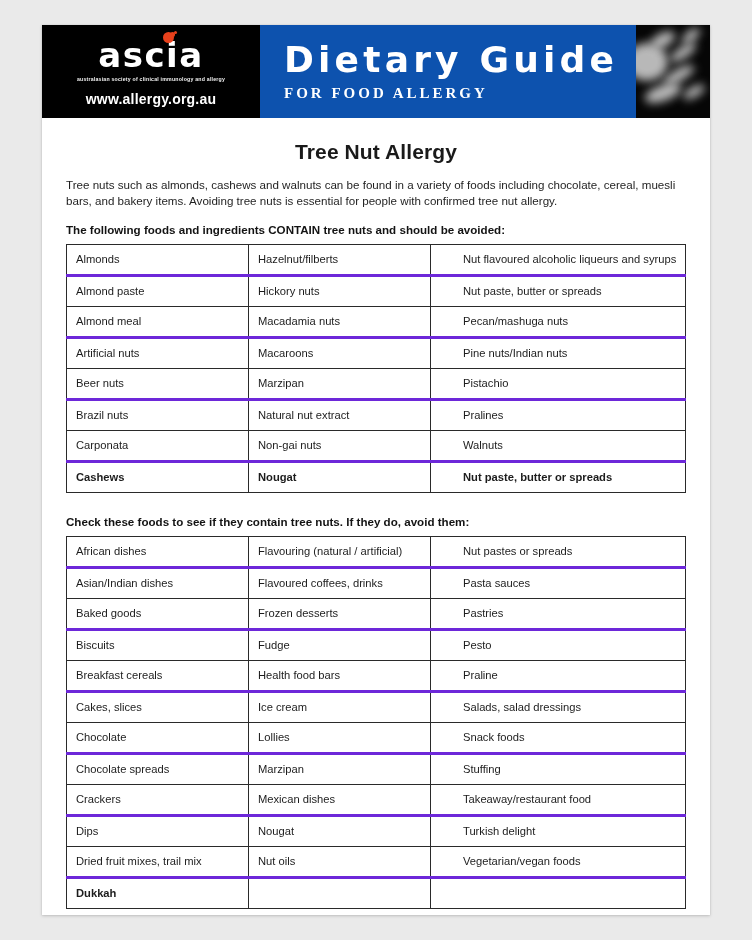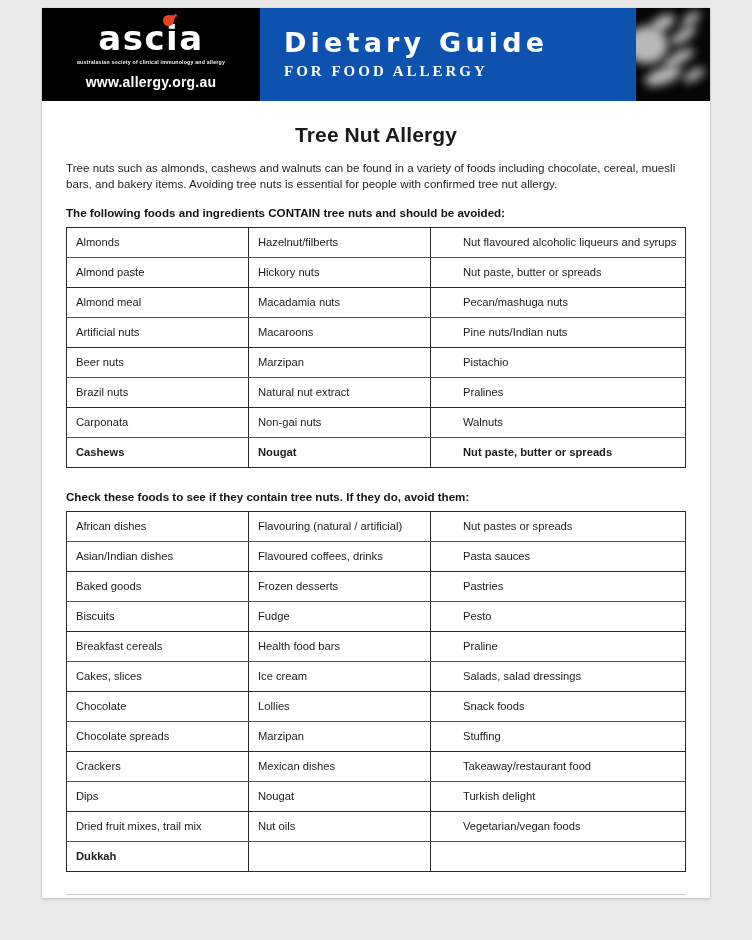--- a/index.html
+++ b/index.html
@@ -10,21 +10,21 @@
     width: 752px;
     height: 940px;
     background: #eaeaea;
     font-family: "Liberation Sans", sans-serif;
     -webkit-font-smoothing: antialiased;
   }
 
   .page-card {
     position: absolute;
     left: 42px;
-    top: 8px;
+    top: 25px;
     width: 668px;
     height: 890px;
     background: #ffffff;
     box-shadow: 0 1px 3px rgba(0,0,0,0.18), 0 0 0 0.5px rgba(0,0,0,0.04);
     overflow: hidden;
   }
 
   
   .banner {
     display: flex;
@@ -80,21 +80,21 @@
   .banner-title {
     background: #0d52ae;
     flex: 1 1 auto;
     display: flex;
     flex-direction: column;
     justify-content: center;
     padding-left: 24px;
   }
   .banner-title-main {
     color: #ffffff;
-    font-size: 27px;
+    font-size: 36px;
     font-weight: bold;
     letter-spacing: 4.2px;
     line-height: 1.05;
     font-family: "DejaVu Sans", sans-serif;
   }
   .banner-title-sub {
     color: #ffffff;
     font-size: 15px;
     font-weight: bold;
     letter-spacing: 3.0px;
@@ -165,21 +165,21 @@
   table.food-table td:last-child {
     border-right: none;
     padding-left: 32px;
   }
   table.food-table tr:last-child td {
     border-bottom: none;
     font-weight: bold;
   }
   
   table.food-table tr.light-sep td {
-    border-bottom: 1px solid #6d28d9;
+    border-bottom: 3px solid #6d28d9;
   }
   td.justify-cell {
     text-align: justify;
     text-align-last: left;
   }
   td.empty-cell { color: transparent; }
 
   .t1 col.c1 { width: 29.4%; }
   .t1 col.c2 { width: 29.4%; }
   .t1 col.c3 { width: 41.2%; }

